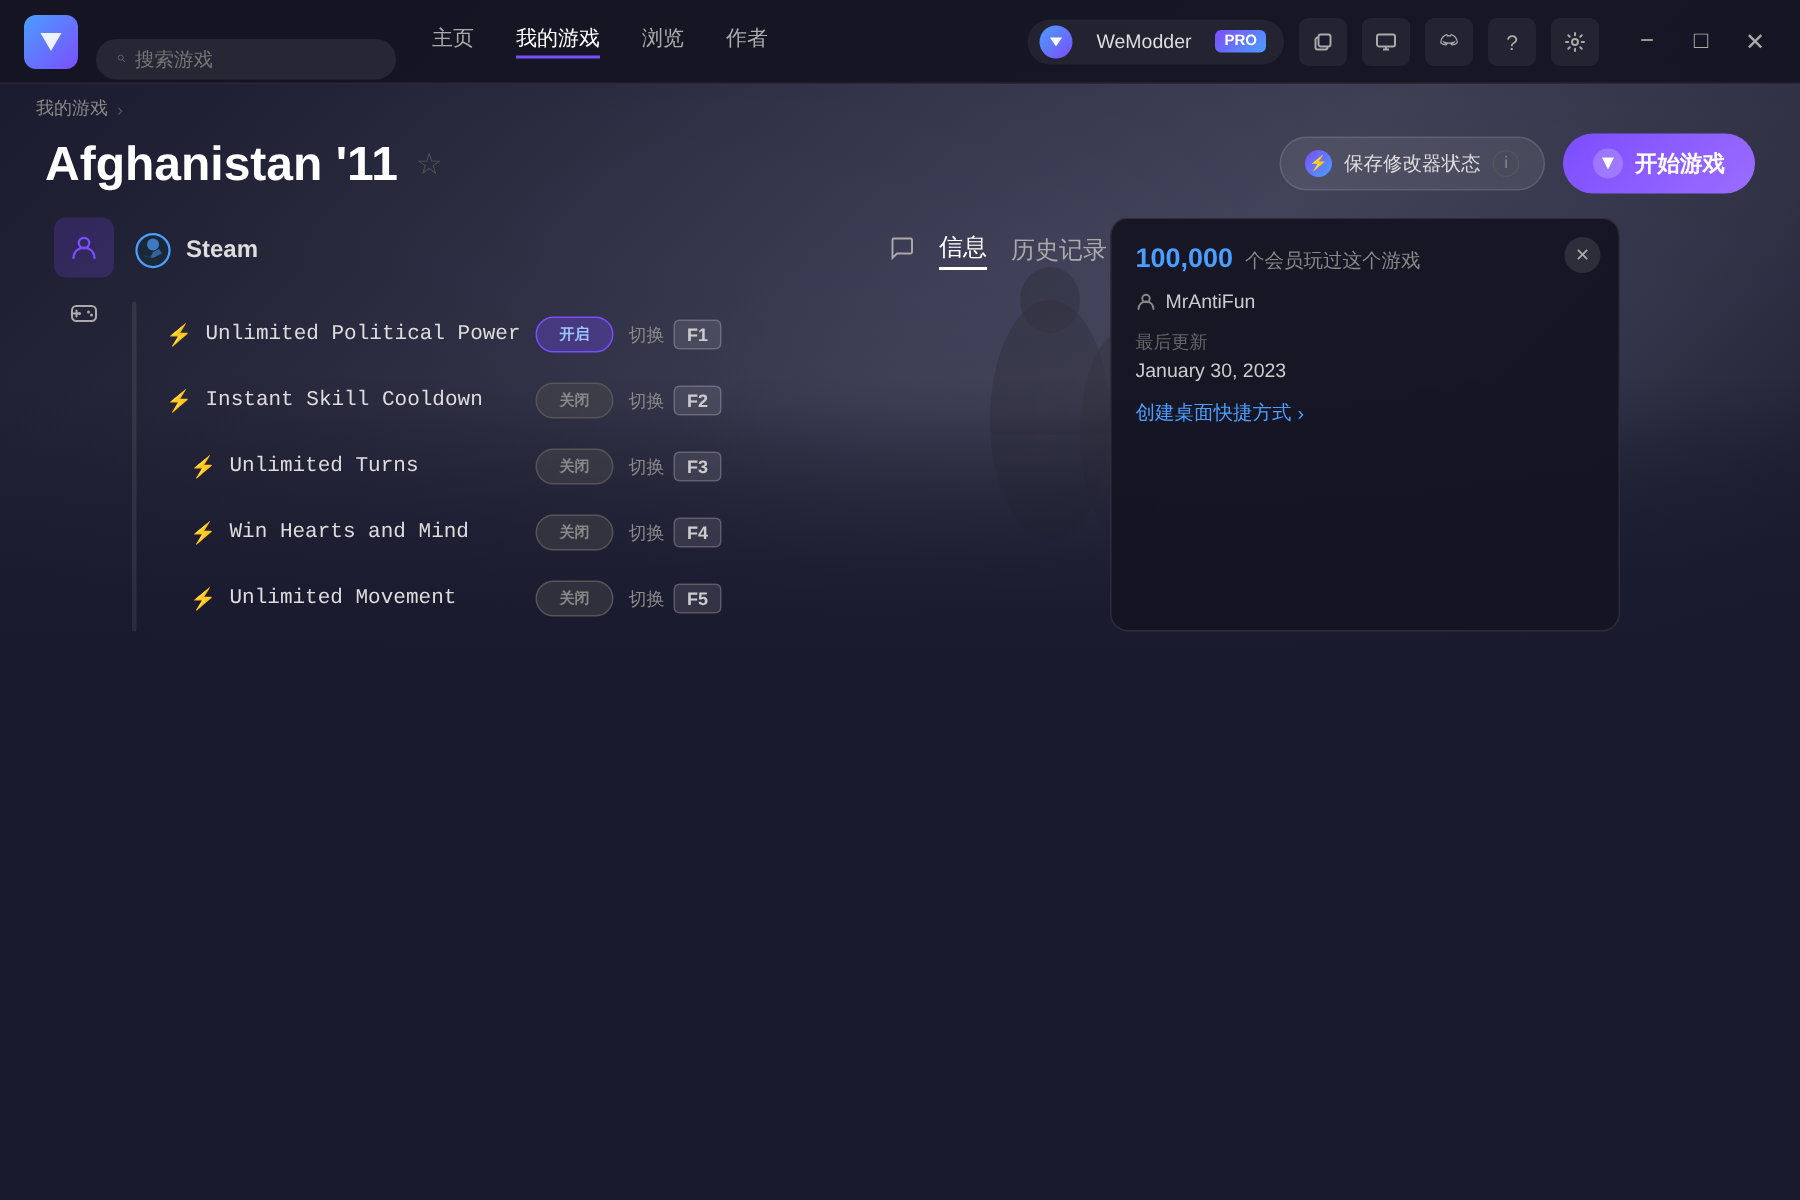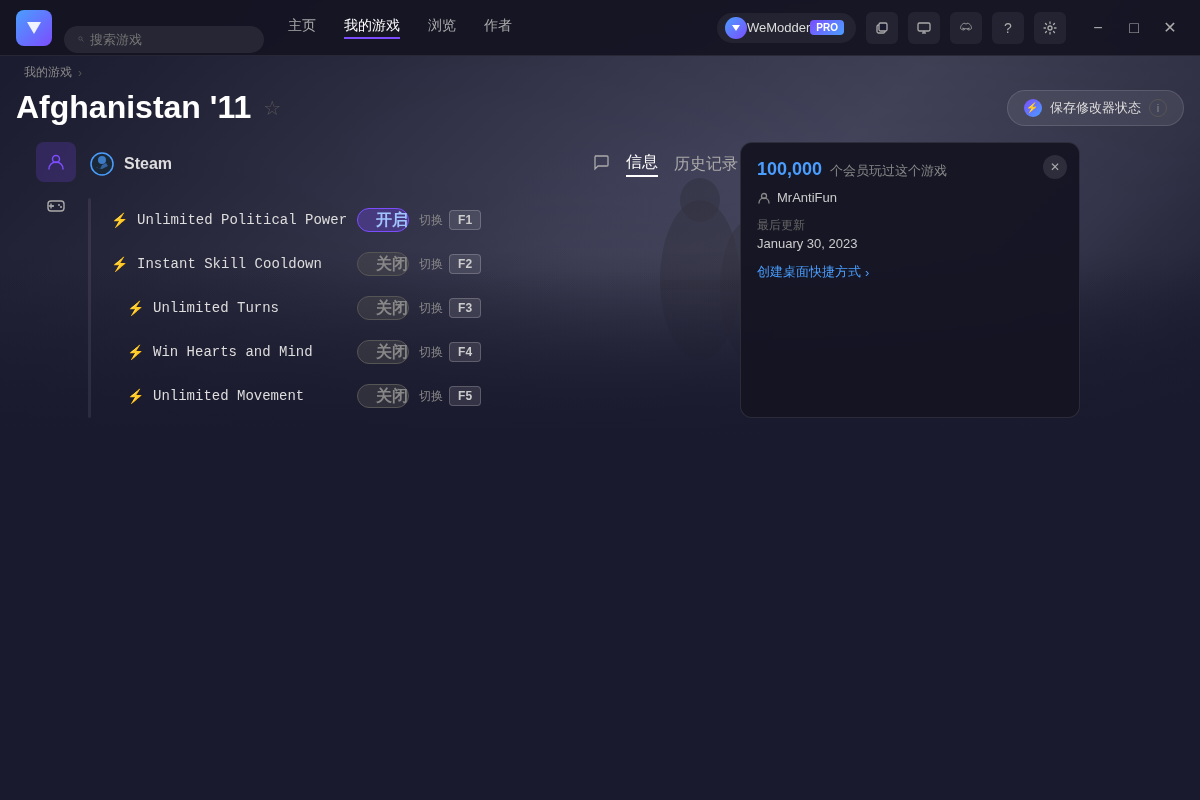--- a/index.html
+++ b/index.html
@@ -106,21 +106,21 @@
       border-bottom: 2px solid #7c4dff;
     }
     .topbar-right {
       display: flex;
       align-items: center;
       gap: 10px;
     }
     .wemodder-badge {
       display: flex;
       align-items: center;
-      gap: 0;
+      gap: 16px;
       background: rgba(255,255,255,0.06);
       border-radius: 20px;
       padding: 4px 12px 4px 8px;
     }
     .wemodder-logo {
       width: 22px;
       height: 22px;
       background: linear-gradient(135deg, #4a9eff, #7c4dff);
       border-radius: 50%;
       display: flex;
@@ -181,21 +181,21 @@
       font-size: 12px;
       color: #888;
     }
     .breadcrumb a { color: #888; text-decoration: none; }
     .breadcrumb .chevron { color: #555; }
 
     
     .game-header {
       position: relative;
       z-index: 10;
-      padding: 0 16px 16px;
+      padding: 0 30px 16px;
       display: flex;
       align-items: center;
       gap: 12px;
     }
     .game-title {
       font-size: 32px;
       font-weight: 700;
       color: #fff;
     }
     .star-icon {
@@ -385,24 +385,24 @@
     }
     .toggle.on {
       background: rgba(124,77,255,0.3);
       border: 1px solid #7c4dff;
     }
     .toggle.off {
       background: rgba(80,80,80,0.4);
       border: 1px solid #555;
     }
     .toggle-label {
-      font-size: 16px;
+      font-size: 10px;
       font-weight: 600;
       width: 100%;
-      text-align: right;
+      text-align: center;
     }
     .toggle.on .toggle-label { color: #a0c4ff; }
     .toggle.off .toggle-label { color: #888; }
 
     
     .hotkey-section {
       display: flex;
       align-items: center;
       gap: 6px;
       margin-left: auto;
@@ -602,20 +602,28 @@
 <div class="game-header">
   <span class="game-title">Afghanistan '11</span>
   <span class="star-icon">☆</span>
 
   <div class="game-header-right">
     <div class="save-status-btn">
       <div class="flash-icon">⚡</div>
       <span>保存修改器状态</span>
       <div class="info-circle">i</div>
     </div>
+    <button class="start-game-btn">
+      <div class="we-logo">
+        <svg width="12" height="12" viewBox="0 0 12 12">
+            <path d="M2 2 L10 2 L6 10 Z" fill="white"></path>
+          </svg>
+      </div>
+      <span>开始游戏</span>
+    </button>
   </div>
 </div>
 
 <div class="content-area">
 
   <div class="left-sidebar">
     <div class="sidebar-icon active">
       <svg width="20" height="20" viewBox="0 0 20 20" fill="none">
         <circle cx="10" cy="7" r="3.5" stroke="#7c4dff" stroke-width="1.5"></circle>
         <path d="M3 17c0-3.9 3.1-7 7-7s7 3.1 7 7" stroke="#7c4dff" stroke-width="1.5" stroke-linecap="round"></path>

